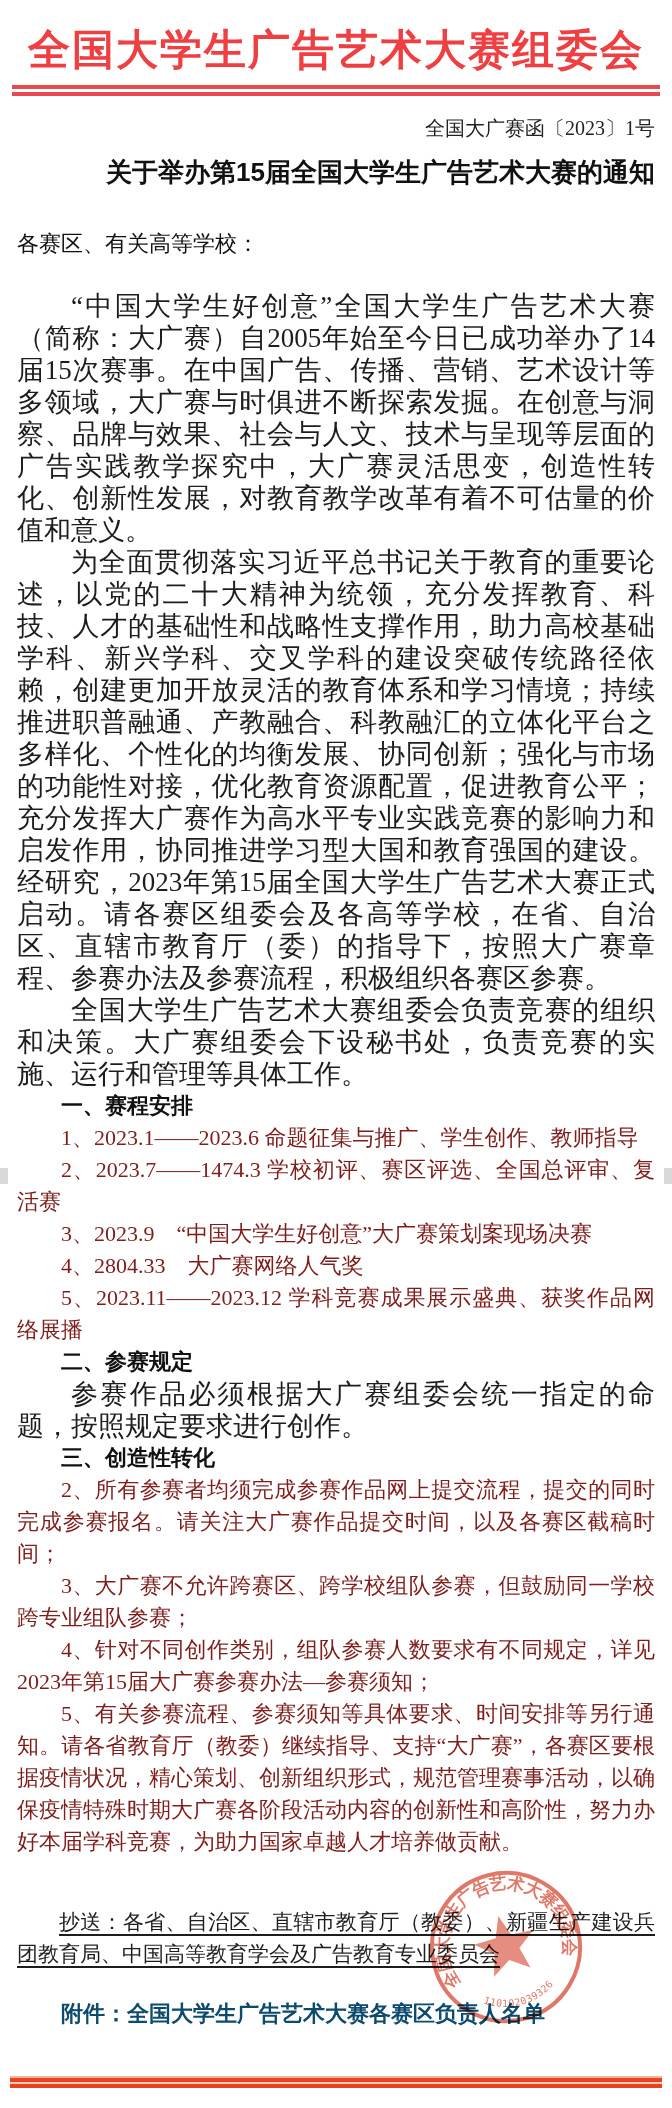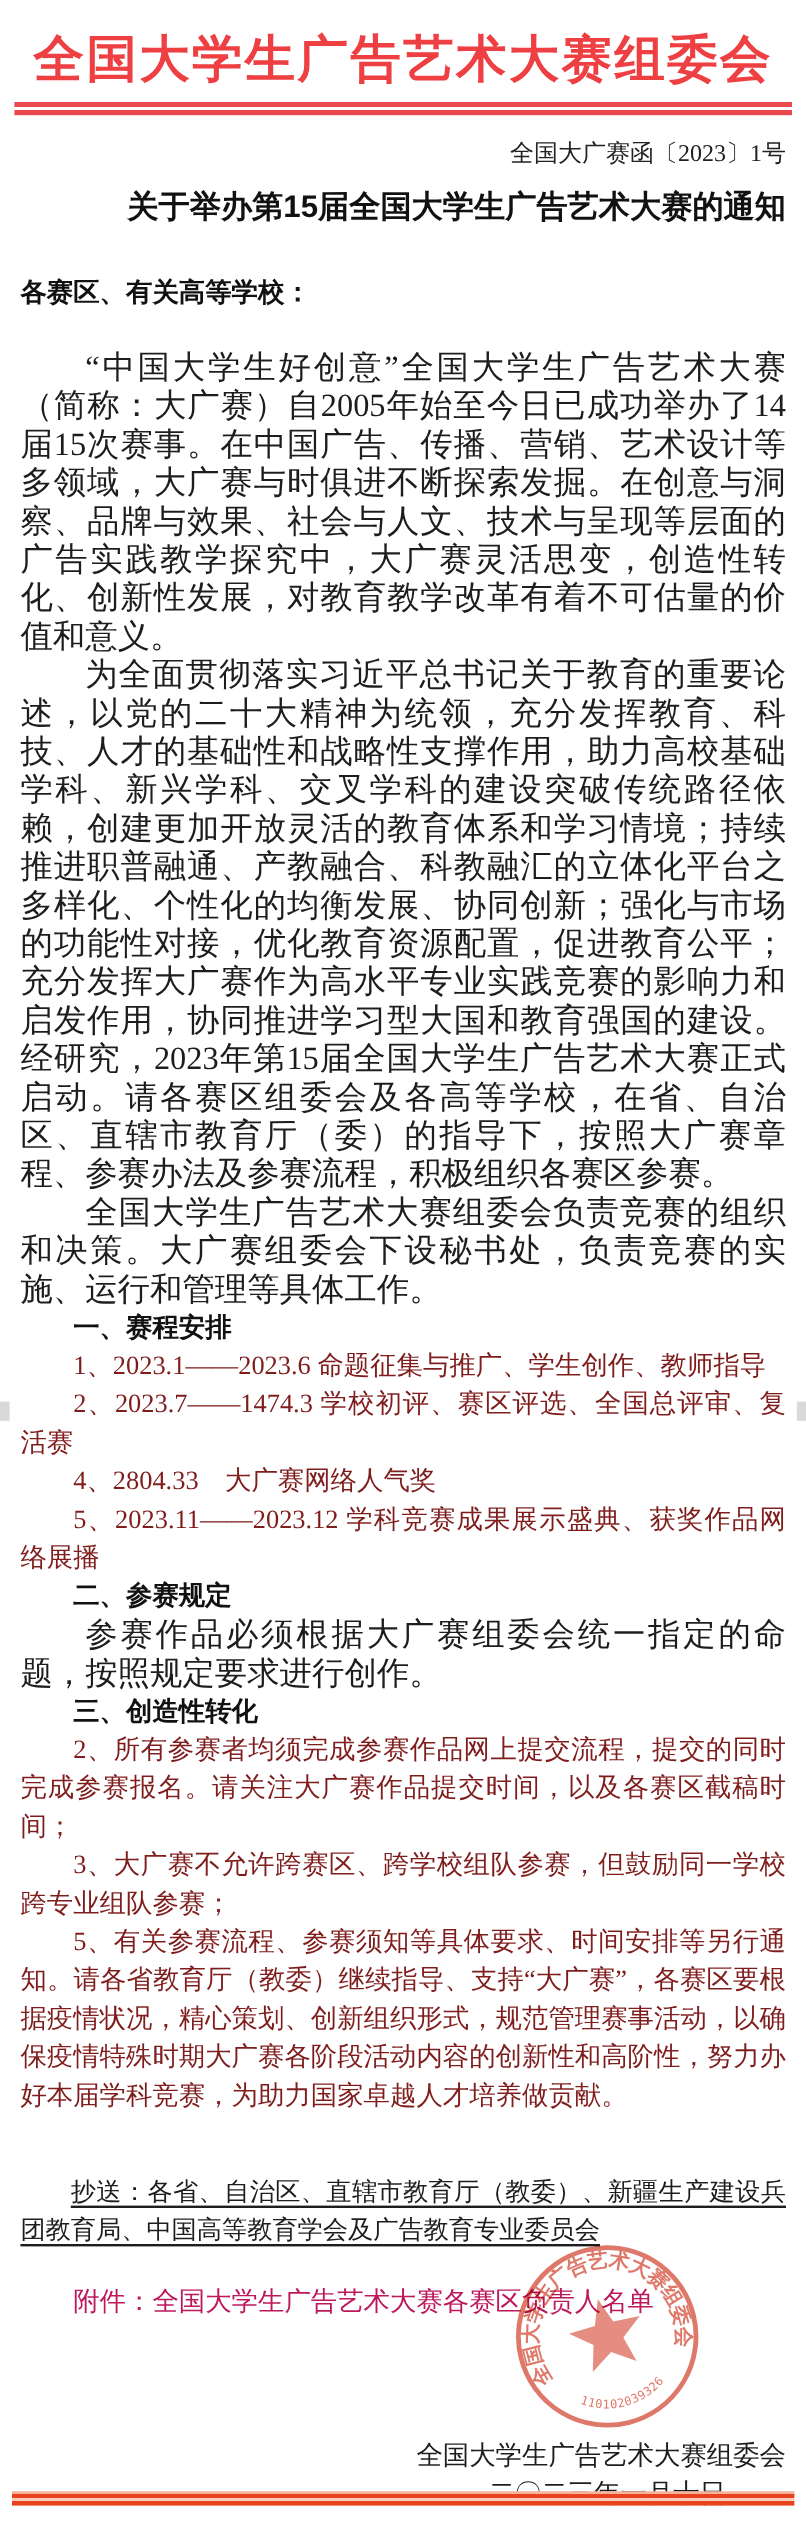--- a/index.html
+++ b/index.html
@@ -28,21 +28,21 @@
     margin-top:18px;text-align:right;
     font-size:20px;line-height:28px;color:#222;
   }
   .doc-title{
     margin-top:12px;text-align:right;
     font-size:26px;line-height:36px;font-weight:bold;color:#111;
     font-family:"Liberation Sans","DejaVu Sans",sans-serif;
   }
   .salutation{
     margin-top:38px;
-    font-size:22px;line-height:32px;font-weight:bold;color:#111;
+    font-size:22px;line-height:32px;font-weight:normal;color:#111;
     font-family:"Liberation Sans","DejaVu Sans",sans-serif;
   }
 
   
   .para{
     margin:0;font-size:27px;line-height:32px;
     text-align:justify;text-indent:2em;color:#1d1d1d;
   }
   .para.first{margin-top:30px;}
   .sec-heading{
@@ -55,22 +55,22 @@
     text-align:justify;text-indent:2em;color:#7f1d1d;
   }
 
   
   .cc-line{
     margin-top:48px;font-size:21px;line-height:32px;
     text-align:justify;text-indent:2em;color:#1d1d1d;
     text-decoration:underline;text-underline-offset:5px;text-decoration-thickness:1.5px;
   }
   .attachment-line{
-    margin-top:28px;font-size:22px;line-height:32px;font-weight:normal;
-    text-indent:2em;color:#be185d;
+    margin-top:28px;font-size:22px;line-height:32px;font-weight:bold;
+    text-indent:2em;color:#0c4a6e;
     font-family:"Liberation Sans","DejaVu Sans",sans-serif;
   }
   .sig-org{
     margin-top:96px;text-align:right;
     font-size:22px;line-height:32px;color:#1d1d1d;
   }
   .sig-date{
     text-align:right;padding-right:50px;
     font-size:22px;line-height:32px;color:#1d1d1d;
   }
@@ -107,29 +107,31 @@
 
   <div class="salutation">各赛区、有关高等学校：</div>
 
   <p class="para first">“中国大学生好创意”全国大学生广告艺术大赛（简称：大广赛）自2005年始至今日已成功举办了14届15次赛事。在中国广告、传播、营销、艺术设计等多领域，大广赛与时俱进不断探索发掘。在创意与洞察、品牌与效果、社会与人文、技术与呈现等层面的广告实践教学探究中，大广赛灵活思变，创造性转化、创新性发展，对教育教学改革有着不可估量的价值和意义。</p>
   <p class="para">为全面贯彻落实习近平总书记关于教育的重要论述，以党的二十大精神为统领，充分发挥教育、科技、人才的基础性和战略性支撑作用，助力高校基础学科、新兴学科、交叉学科的建设突破传统路径依赖，创建更加开放灵活的教育体系和学习情境；持续推进职普融通、产教融合、科教融汇的立体化平台之多样化、个性化的均衡发展、协同创新；强化与市场的功能性对接，优化教育资源配置，促进教育公平；充分发挥大广赛作为高水平专业实践竞赛的影响力和启发作用，协同推进学习型大国和教育强国的建设。经研究，2023年第15届全国大学生广告艺术大赛正式启动。请各赛区组委会及各高等学校，在省、自治区、直辖市教育厅（委）的指导下，按照大广赛章程、参赛办法及参赛流程，积极组织各赛区参赛。</p>
   <p class="para">全国大学生广告艺术大赛组委会负责竞赛的组织和决策。大广赛组委会下设秘书处，负责竞赛的实施、运行和管理等具体工作。</p>
 
   <p class="sec-heading">一、赛程安排</p>
   <p class="list-item">1、2023.1——2023.6 命题征集与推广、学生创作、教师指导</p>
   <p class="list-item">2、2023.7——1474.3 学校初评、赛区评选、全国总评审、复活赛</p>
+  <p class="list-item">3、2023.9　“中国大学生好创意”大广赛策划案现场决赛</p>
   <p class="list-item">4、2804.33　大广赛网络人气奖</p>
   <p class="list-item">5、2023.11——2023.12 学科竞赛成果展示盛典、获奖作品网络展播</p>
 
   <p class="sec-heading">二、参赛规定</p>
   <p class="para">参赛作品必须根据大广赛组委会统一指定的命题，按照规定要求进行创作。</p>
 
   <p class="sec-heading">三、创造性转化</p>
   <p class="list-item">2、所有参赛者均须完成参赛作品网上提交流程，提交的同时完成参赛报名。请关注大广赛作品提交时间，以及各赛区截稿时间；</p>
   <p class="list-item">3、大广赛不允许跨赛区、跨学校组队参赛，但鼓励同一学校跨专业组队参赛；</p>
+  <p class="list-item">4、针对不同创作类别，组队参赛人数要求有不同规定，详见2023年第15届大广赛参赛办法—参赛须知；</p>
   <p class="list-item">5、有关参赛流程、参赛须知等具体要求、时间安排等另行通知。请各省教育厅（教委）继续指导、支持“大广赛”，各赛区要根据疫情状况，精心策划、创新组织形式，规范管理赛事活动，以确保疫情特殊时期大广赛各阶段活动内容的创新性和高阶性，努力办好本届学科竞赛，为助力国家卓越人才培养做贡献。</p>
 
   <p class="cc-line">抄送：各省、自治区、直辖市教育厅（教委）、新疆生产建设兵团教育局、中国高等教育学会及广告教育专业委员会</p>
 
   <p class="attachment-line">附件：全国大学生广告艺术大赛各赛区负责人名单</p>
 
   <div class="sig-org">全国大学生广告艺术大赛组委会</div>
   <div class="sig-date">二〇二三年一月十日</div>
 
 </div>

